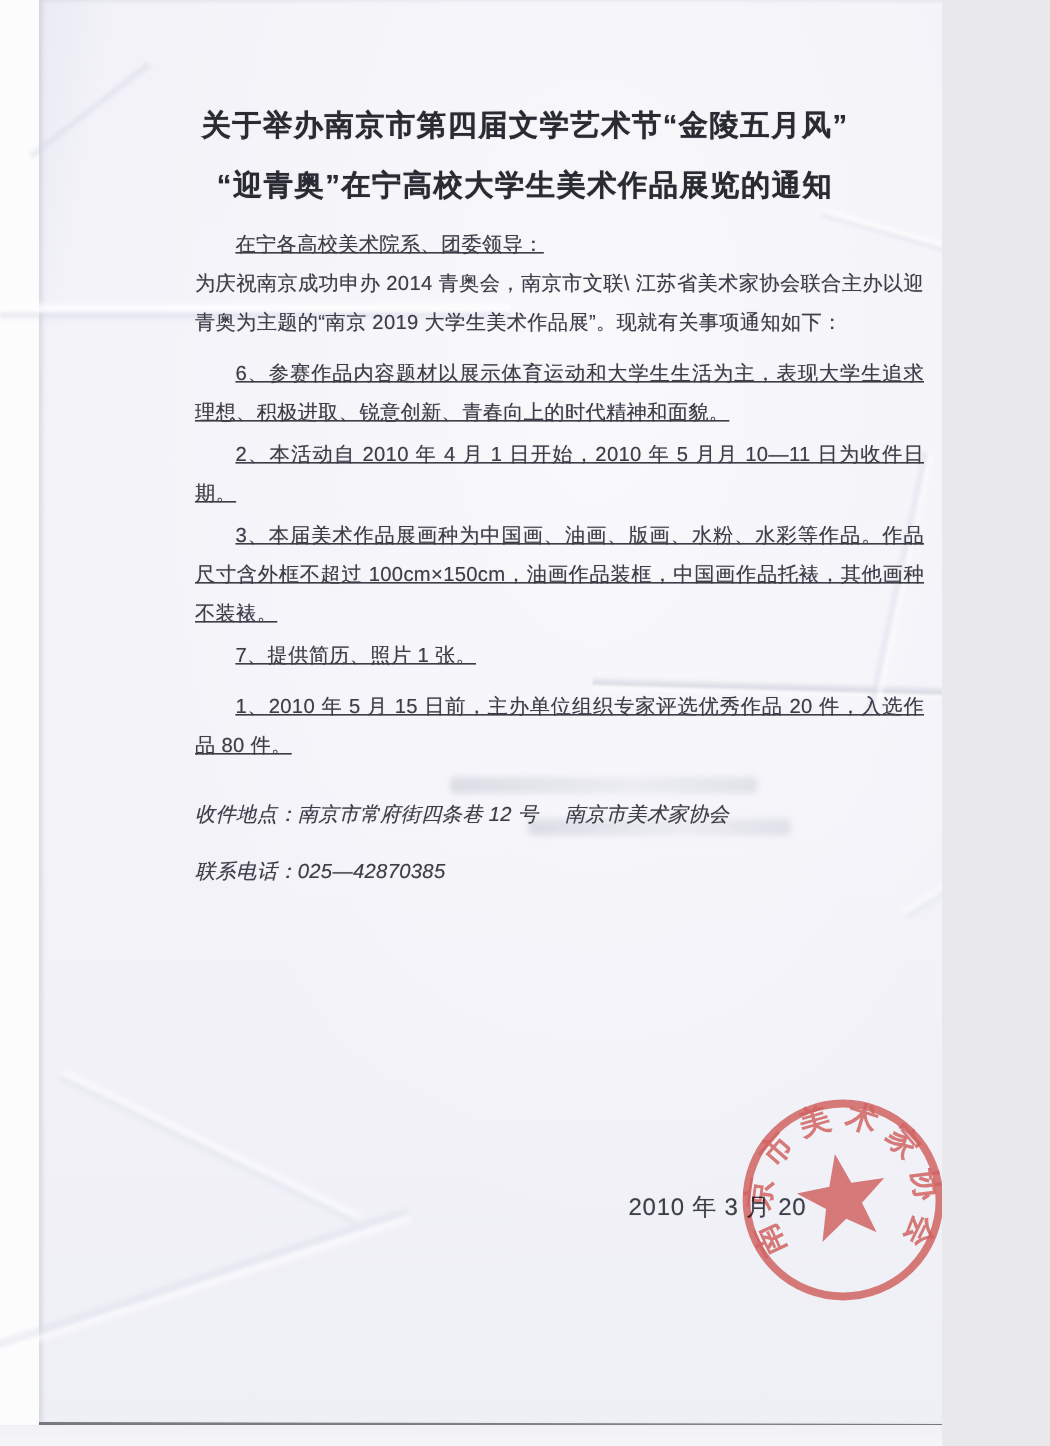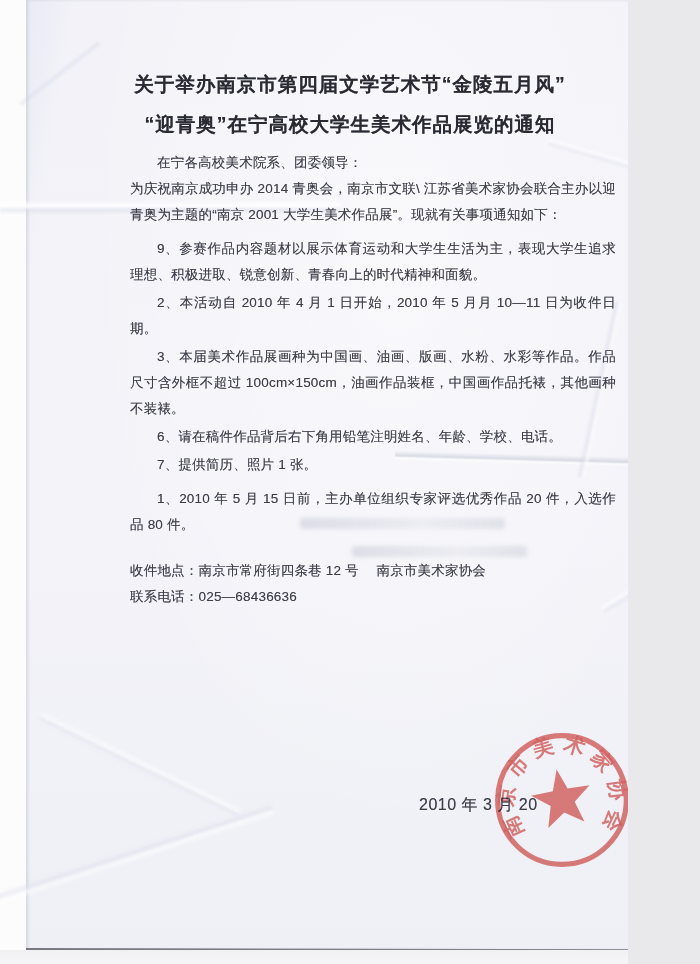--- a/index.html
+++ b/index.html
@@ -65,26 +65,26 @@
     color:#2a2a33; letter-spacing:1px;
     text-shadow:0 0 .6px rgba(42,42,51,.6);
   }
   .content {
     position:absolute; left:130px; top:150px; width:486px;
     font-size:13.5px; line-height:26px; color:#3e3e49;
     text-align:justify; letter-spacing:.2px;
     text-shadow:0 0 .5px rgba(62,62,73,.5);
   }
   .content p { margin:0; }
-  .indent { text-indent:2em; }
+  .indent { text-indent:2em;text-decoration:underline; }
   .m-heading { margin-top:10px !important; }
   .m-item { margin-top:2px !important; }
   .m-item-first { margin-top:8px !important; }
   .footer-block { margin-top:20px; }
-  .footer-block p { margin-top:0; }
+  .footer-block p { margin-top:12px;font-style:italic; }
 
   .date-line {
     position:absolute; left:419px; top:795px; font-size:16px; color:#3e3e49;
     letter-spacing:.5px; text-shadow:0 0 .5px rgba(62,62,73,.5);
   }
 
   
   .seal { position:absolute; left:479px; top:717px; width:166px; height:166px;
           mix-blend-mode:multiply; opacity:.88; filter:blur(.3px); }
 </style>
@@ -107,33 +107,32 @@
   <div class="ghost g1"></div>
   <div class="ghost g2"></div>
 
   <div class="title-wrap">
     <div>关于举办南京市第四届文学艺术节“金陵五月风”</div>
     <div>“迎青奥”在宁高校大学生美术作品展览的通知</div>
   </div>
 
   <div class="content">
     <p class="indent">在宁各高校美术院系、团委领导：</p>
-    <p>为庆祝南京成功申办 2014 青奥会，南京市文联\ 江苏省美术家协会联合主办以迎青奥为主题的“南京 2001 大学生美术作品展”。现就有关事项通知如下：</p>
+    <p>为庆祝南京成功申办 2014 青奥会，南京市文联\ 江苏省美术家协会联合主办以迎青奥为主题的“南京 2019 大学生美术作品展”。现就有关事项通知如下：</p>
 
-    <p class="indent m-item-first">9、参赛作品内容题材以展示体育运动和大学生生活为主，表现大学生追求理想、积极进取、锐意创新、青春向上的时代精神和面貌。</p>
+    <p class="indent m-item-first">6、参赛作品内容题材以展示体育运动和大学生生活为主，表现大学生追求理想、积极进取、锐意创新、青春向上的时代精神和面貌。</p>
     <p class="indent m-item">2、本活动自 2010 年 4 月 1 日开始，2010 年 5 月月 10—11 日为收件日期。</p>
     <p class="indent m-item">3、本届美术作品展画种为中国画、油画、版画、水粉、水彩等作品。作品尺寸含外框不超过 100cm×150cm，油画作品装框，中国画作品托裱，其他画种不装裱。</p>
-    <p class="indent m-item">6、请在稿件作品背后右下角用铅笔注明姓名、年龄、学校、电话。</p>
     <p class="indent m-item">7、提供简历、照片 1 张。</p>
 
     <p class="indent m-item-first">1、2010 年 5 月 15 日前，主办单位组织专家评选优秀作品 20 件，入选作品 80 件。</p>
 
     <div class="footer-block">
       <p>收件地点：南京市常府街四条巷 12 号　 南京市美术家协会</p>
-      <p>联系电话：025—68436636</p>
+      <p>联系电话：025—42870385</p>
     </div>
   </div>
 
   <div class="date-line">2010 年 3 月 20</div>
 
   <svg class="seal" viewBox="0 0 160 160" xmlns="http://www.w3.org/2000/svg">
     <defs>
       <path id="sealArc" d="M 46.8 113.2 A 47 47 0 1 1 113.2 113.2" fill="none"></path>
     </defs>
     <circle cx="80" cy="80" r="62" fill="none" stroke-width="5" stroke-opacity=".85" stroke="#d9534f"></circle>

